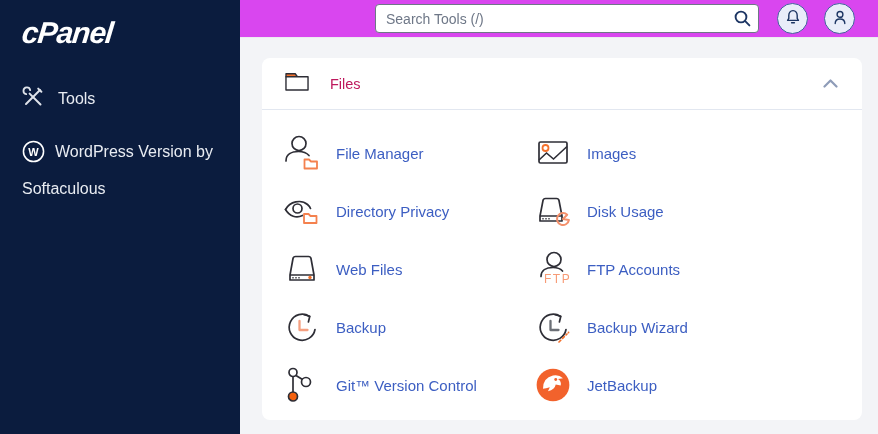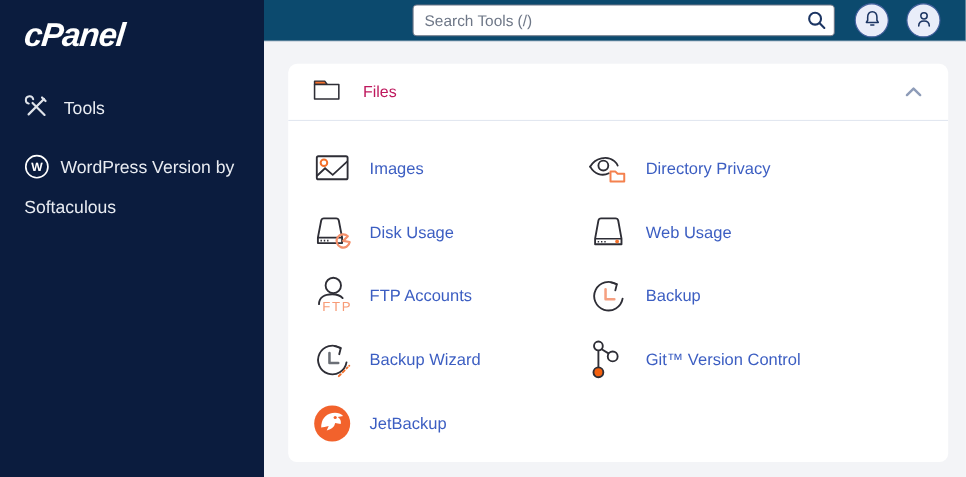--- a/index.html
+++ b/index.html
@@ -10,21 +10,21 @@
   }
   
   .sidebar { width:240px; height:434px; background:#0b1c3e; color:#e9ecf2; flex:0 0 240px; padding:14px 22px 0; }
   .logo { font-size:30px; font-weight:700; font-style:italic; color:#fff; letter-spacing:-1px; transform:skewX(-6deg); display:inline-block; margin-top:2px; }
   .side-item { display:flex; align-items:center; gap:14px; margin-top:36px; font-size:16px; cursor:pointer; }
   .side-item svg { flex:0 0 auto; }
   .wp-item { margin-top:24px; font-size:16px; line-height:31px; cursor:pointer; }
   .wp-item .wp-ic { display:inline-block; vertical-align:-6px; margin-right:10px; }
   
   .main { flex:1; display:flex; flex-direction:column; }
-  .topbar { height:38px; background:#0c4a6e; border-bottom:1px solid #ececf0; display:flex; align-items:center; padding-left:135px; flex:0 0 38px; }
+  .topbar { height:38px; background:#d946ef; border-bottom:1px solid #ececf0; display:flex; align-items:center; padding-left:135px; flex:0 0 38px; }
   .searchbox { position:relative; width:384px; height:29px; }
   .searchbox input {
     width:100%; height:29px; border:1px solid #6e7787; border-radius:4px;
     padding:0 34px 0 10px; font-size:14px; color:#333; outline:none;
     font-family:"Liberation Sans","DejaVu Sans",sans-serif;
   }
   .searchbox input::placeholder { color:#6e7787; }
   .search-btn { position:absolute; right:7px; top:5px; width:20px; height:20px; border:none; background:transparent; cursor:pointer; padding:0; }
   .circle-btn {
     width:31px; height:31px; border-radius:50%; background:#e9edf9; border:1px solid #45619e;
@@ -117,20 +117,30 @@
           <span>
             <svg width="15" height="9" viewBox="0 0 15 9" fill="none">
               <path d="M1.5 7.5 L7.5 1.5 L13.5 7.5" stroke="#8e9cb8" stroke-width="2.2" stroke-linecap="round" stroke-linejoin="round"></path>
             </svg>
           </span>
         </button>
       </div>
 
       <div class="tools-grid">
 
+        <div class="tool">
+          <span class="ticon">
+            <svg width="40" height="40" viewBox="0 0 40 40" fill="none">
+              <circle cx="17" cy="10.5" r="7" stroke="#2e2e36" stroke-width="1.7"></circle>
+              <path d="M4 28 C4 21.5 9.5 18.5 16.5 18.5 C21.5 18.5 24.8 20 27 22.5" stroke="#2e2e36" stroke-width="1.7" stroke-linecap="round"></path>
+              <path d="M22.5 26.5 L27 26.5 L29 28.5 L35 28.5 L35 35.5 L22.5 35.5 Z" stroke="#f4814e" stroke-width="1.8" stroke-linejoin="round"></path>
+            </svg>
+          </span>
+          <a href="#" class="tlink">File Manager</a>
+        </div>
 
         <div class="tool">
           <span class="ticon">
             <svg width="40" height="40" viewBox="0 0 40 40" fill="none">
               <rect x="6" y="9" width="28" height="21" rx="1.5" stroke="#2e2e36" stroke-width="1.7"></rect>
               <path d="M6 27 L13.5 20 L20.5 26 L34 13.5" stroke="#2e2e36" stroke-width="1.6"></path>
               <circle cx="12.5" cy="15" r="3" stroke="#f4712c" stroke-width="1.8"></circle>
             </svg>
           </span>
           <a href="#" class="tlink">Images</a>
@@ -162,21 +172,21 @@
 
         <div class="tool">
           <span class="ticon">
             <svg width="40" height="40" viewBox="0 0 40 40" fill="none">
               <path d="M8 26 L11 9.5 Q11.4 7.5 13.5 7.5 L26.5 7.5 Q28.6 7.5 29 9.5 L32 26 L32 31 L8 31 Z" stroke="#2e2e36" stroke-width="1.7" stroke-linejoin="round"></path>
               <path d="M8 26 L32 26" stroke="#2e2e36" stroke-width="1.5"></path>
               <path d="M11 28 L11 29.5 M14 28 L14 29.5 M17 28 L17 29.5" stroke="#2e2e36" stroke-width="1.3"></path>
               <circle cx="28" cy="28.5" r="1.7" fill="#f4712c"></circle>
             </svg>
           </span>
-          <a href="#" class="tlink">Web Usage</a>
+          <a href="#" class="tlink">Web Files</a>
         </div>
 
         <div class="tool">
           <span class="ticon">
             <svg width="40" height="40" viewBox="0 0 40 40" fill="none">
               <circle cx="21" cy="10.5" r="7" stroke="#2e2e36" stroke-width="1.7"></circle>
               <path d="M8 27.5 C8 21.5 13 18.5 20 18.5 C24.5 18.5 27.5 19.8 29.5 22" stroke="#2e2e36" stroke-width="1.7" stroke-linecap="round"></path>
               <text x="11" y="33.5" font-size="12" letter-spacing="1.5" fill="#f79b76" font-family="'Liberation Sans',sans-serif">FTP</text>
             </svg>
           </span>

